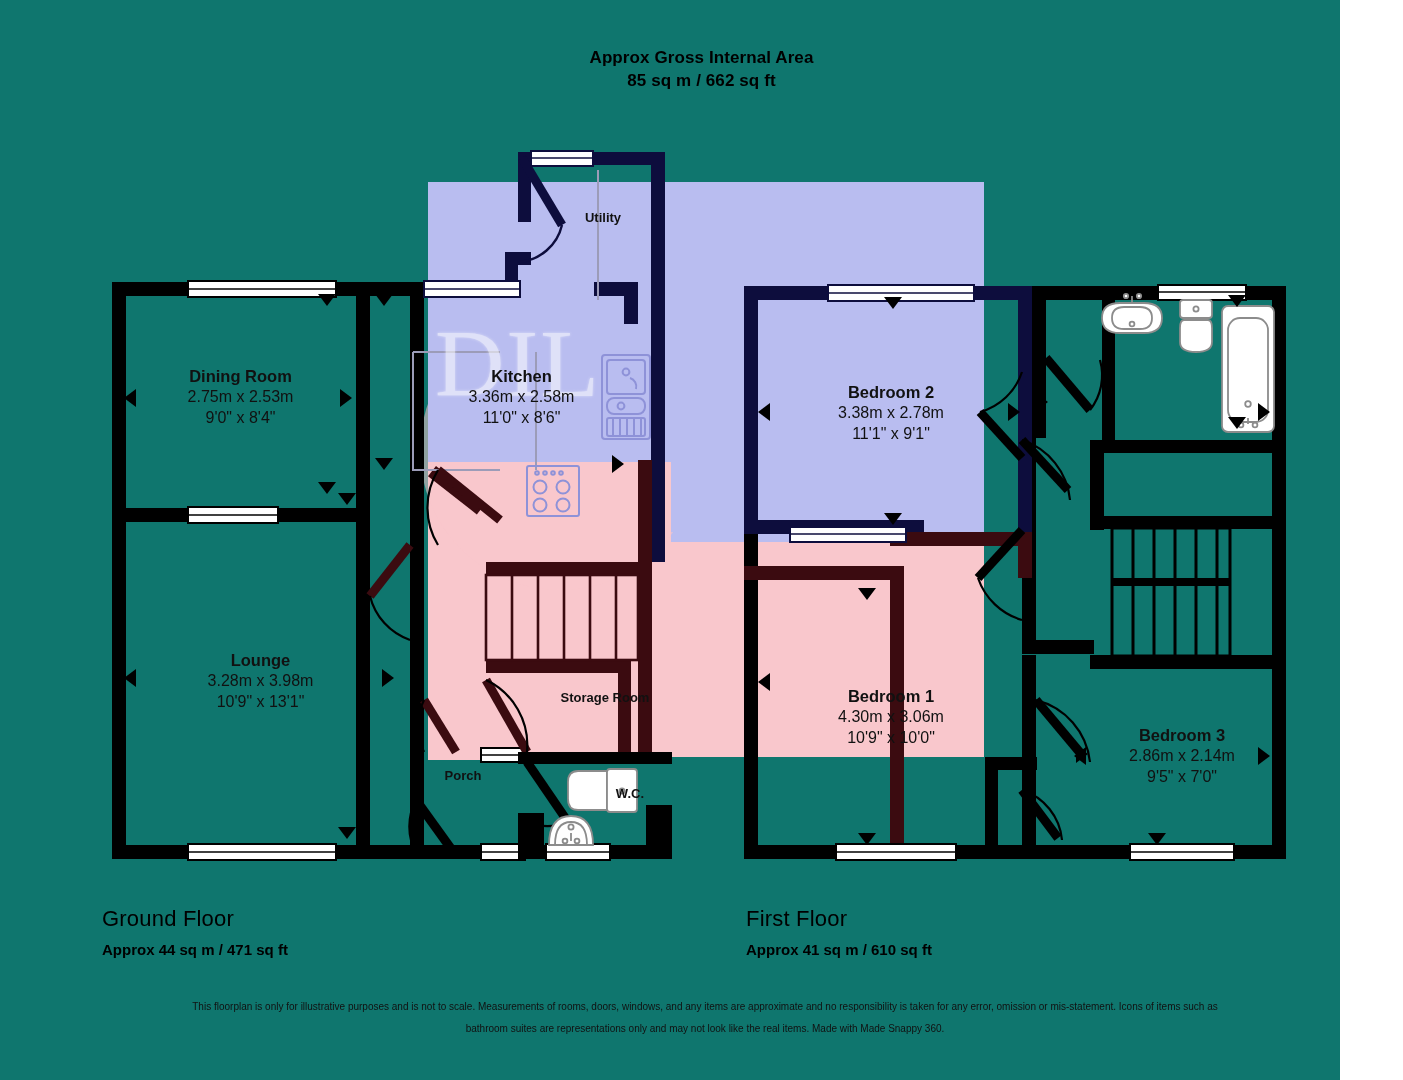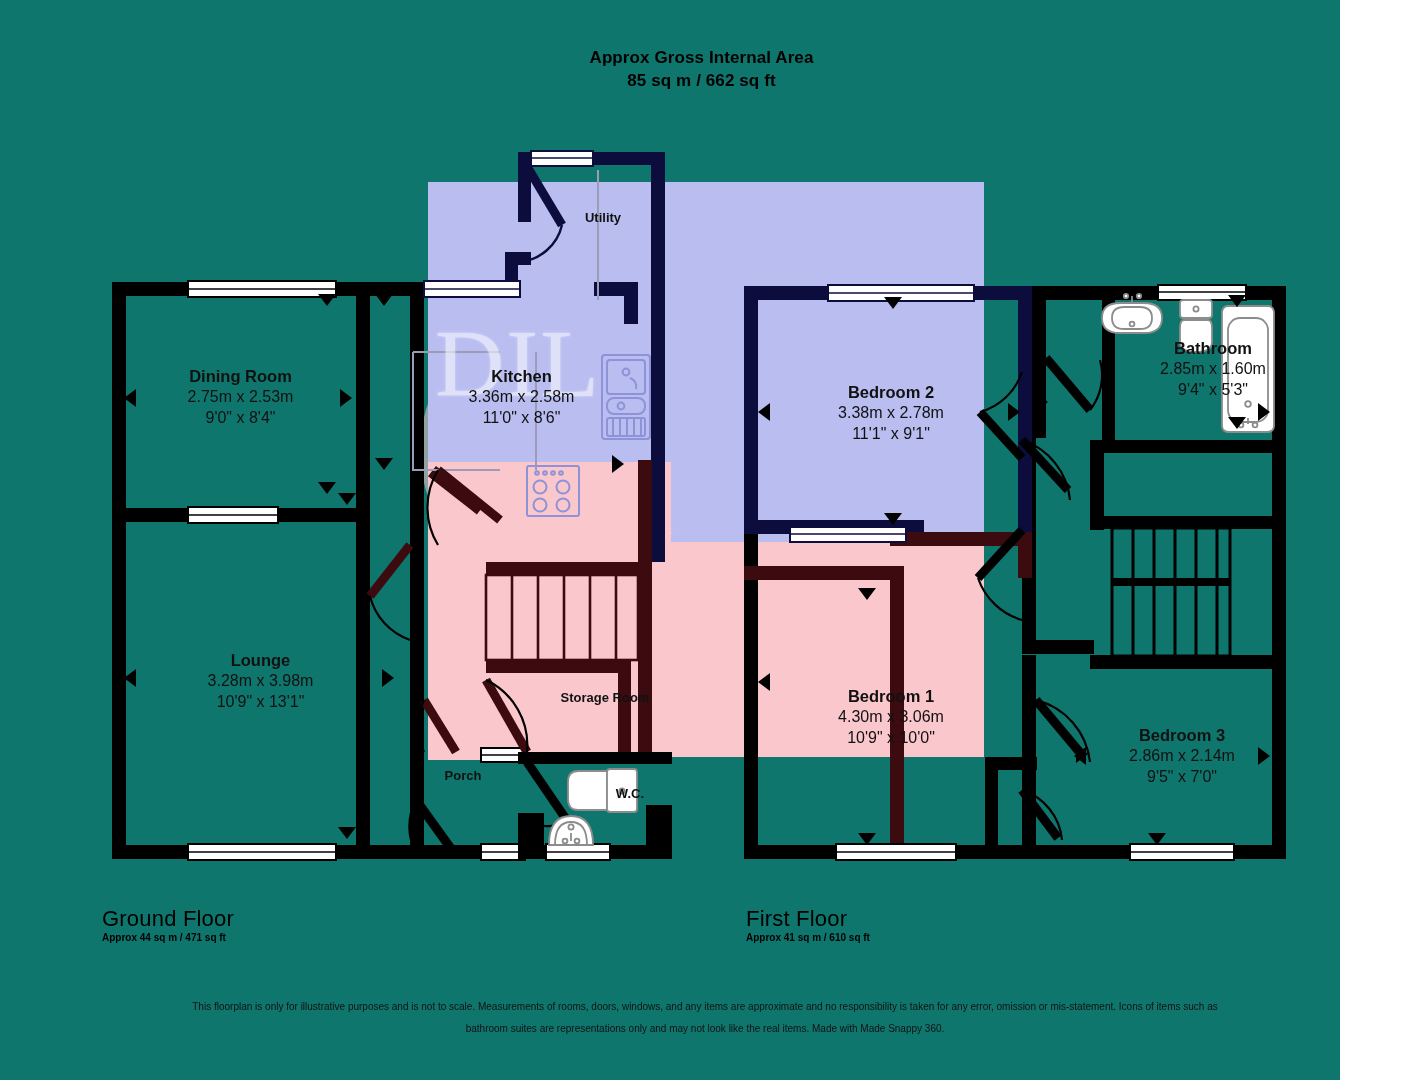--- a/index.html
+++ b/index.html
@@ -59,23 +59,24 @@
 
   
   .floorcap { position: absolute; color: #000; }
   .floorcap .ftitle {
     font-size: 22px;
     font-weight: normal;
     display: block;
     letter-spacing: 0.2px;
   }
   .floorcap .fsub {
-    font-size: 10px;
+    font-size: 15px;
     font-weight: bold;
     display: block;
+    margin-top: 9px;
   }
 
   
   .disclaimer {
     position: absolute;
     top: 996px; left: 185px;
     width: 1040px;
     text-align: center;
     font-size: 10px;
     line-height: 22px;
@@ -483,25 +484,20 @@
     <span class="rdim">4.30m x 3.06m</span>
     <span class="rdim">10'9" x 10'0"</span>
   </div>
 
   <div class="rlabel" style="left:1082px; top:725px; width:200px;">
     <span class="rname">Bedroom 3</span>
     <span class="rdim">2.86m x 2.14m</span>
     <span class="rdim">9'5" x 7'0"</span>
   </div>
 
-  <div class="rlabel" style="left:1118px; top:338px; width:190px;">
-    <span class="rname">Bathroom</span>
-    <span class="rdim">2.85m x 1.60m</span>
-    <span class="rdim">9'4" x 5'3"</span>
-  </div>
 
   <div class="floorcap" style="left:102px; top:906px;">
     <span class="ftitle">Ground Floor</span>
     <span class="fsub">Approx 44 sq m / 471 sq ft</span>
   </div>
 
   <div class="floorcap" style="left:746px; top:906px;">
     <span class="ftitle">First Floor</span>
     <span class="fsub">Approx 41 sq m / 610 sq ft</span>
   </div>

